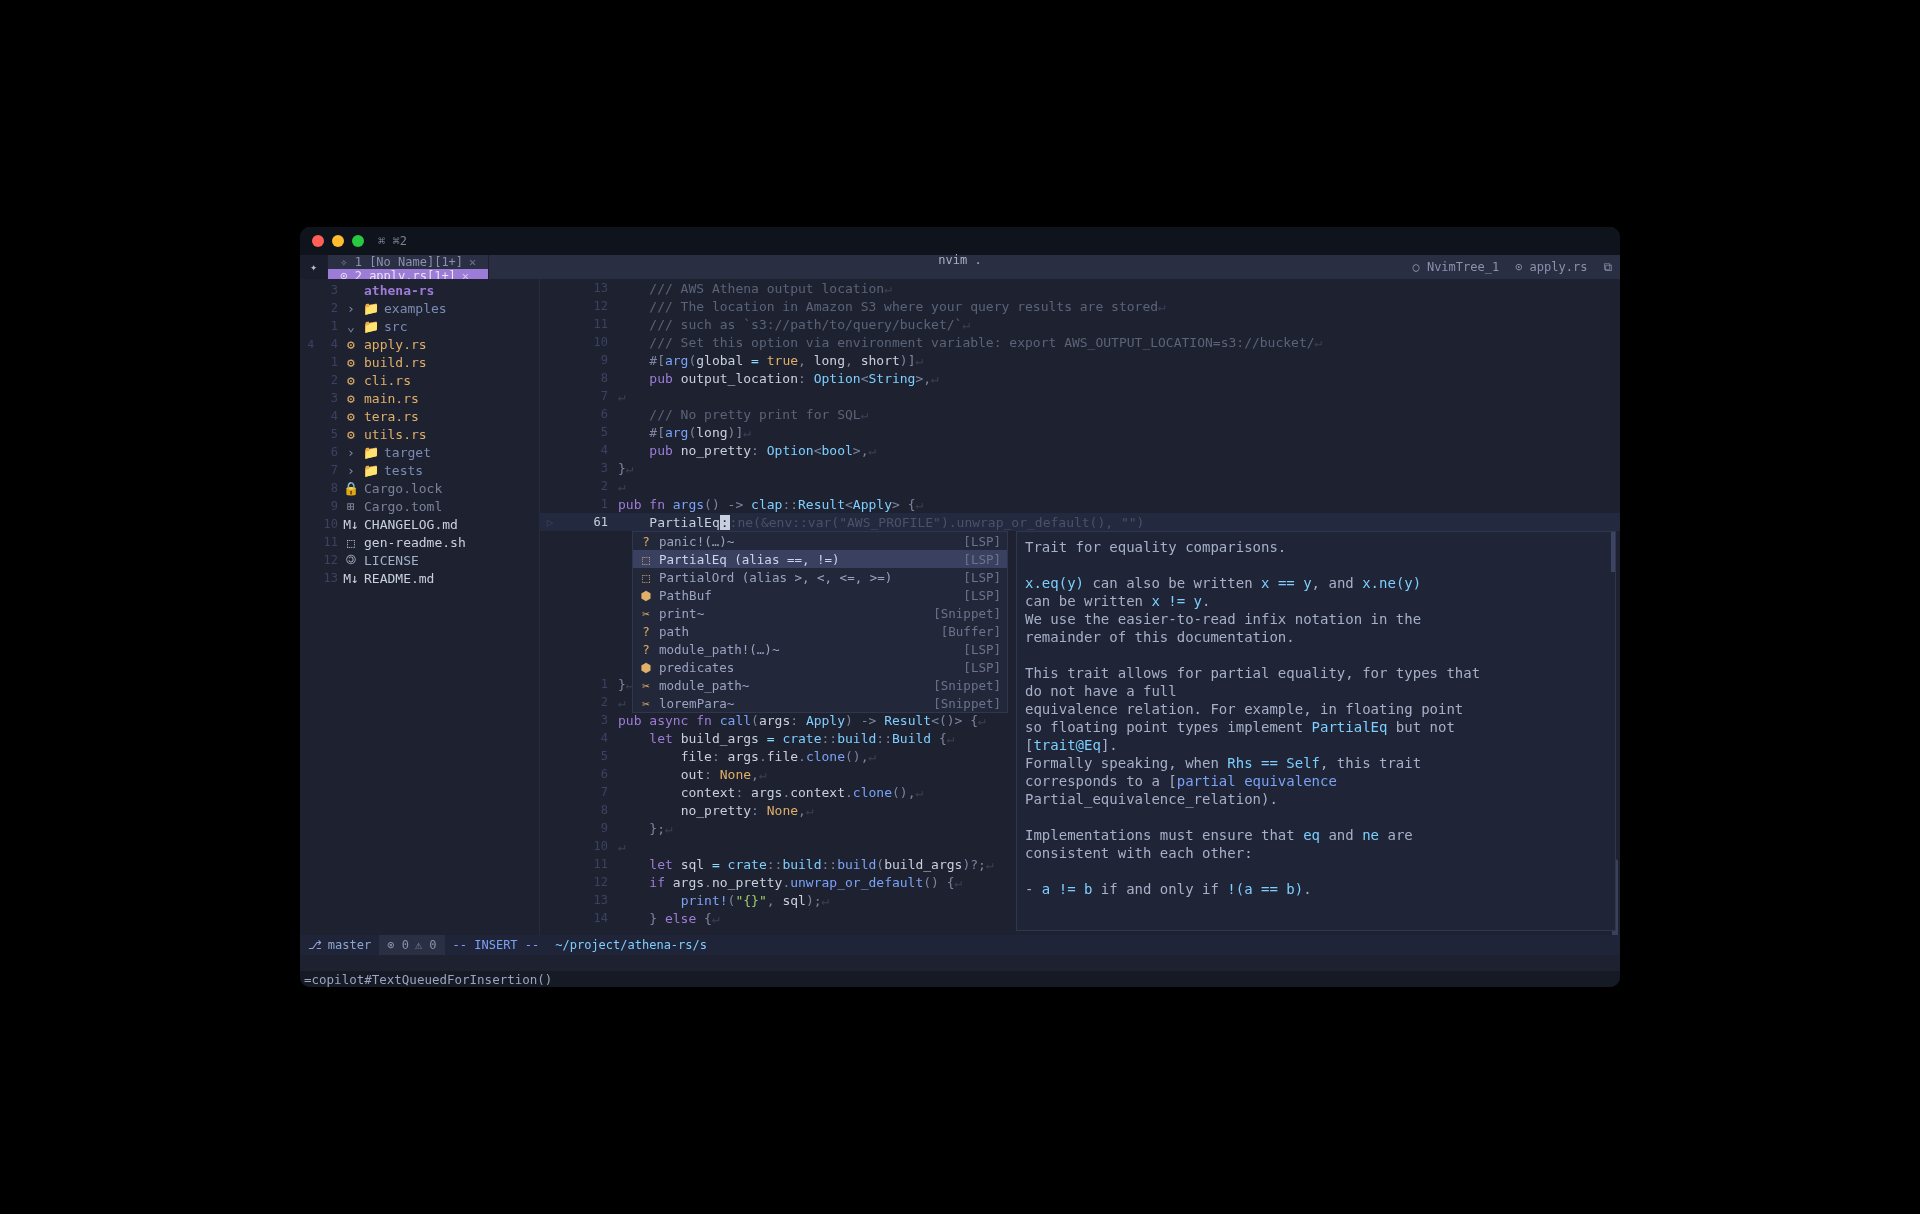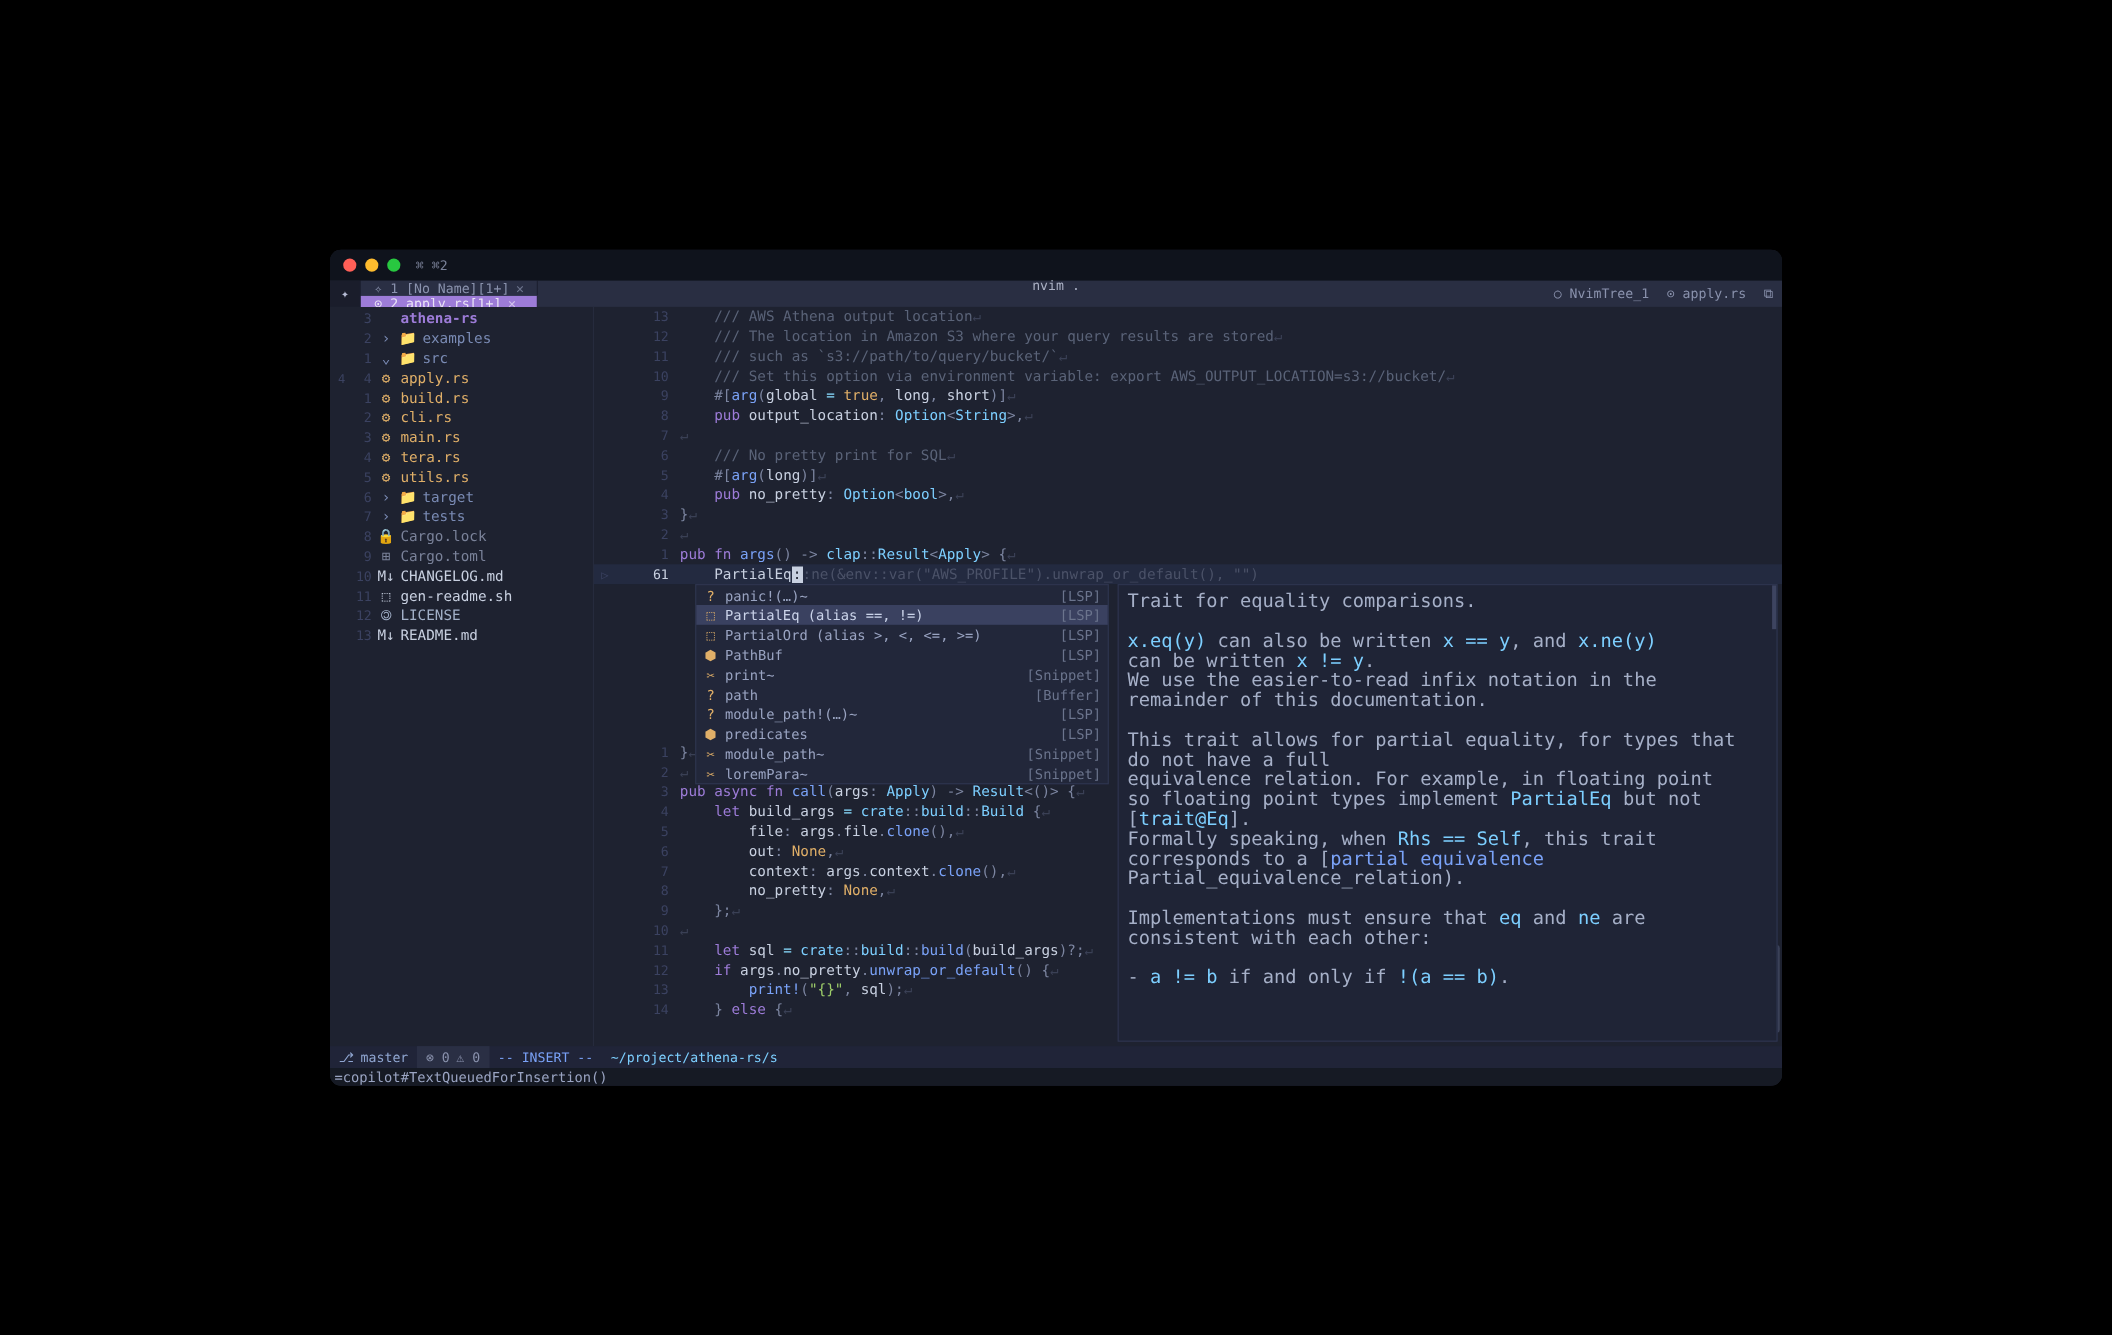--- a/index.html
+++ b/index.html
@@ -189,21 +189,21 @@
 
   .doc {
     position: absolute;
     left: 476px;
     top: 252px;
     right: 4px;
     bottom: 4px;
     background: #1f2436;
     border: 1px solid #2f3650;
     padding: 6px 8px;
-    font-size: 17px;
+    font-size: 14px;
     color: #a6b0c8;
     line-height: 18px;
     overflow: hidden;
     z-index: 4;
   }
   .doc .d-code { color: var(--cyan); }
   .doc .d-link { color: var(--accent); }
   .doc-scroll {
     position: absolute;
     right: 0; top: 0; width: 4px; height: 40px;
@@ -216,21 +216,21 @@
     display: flex;
     align-items: center;
     font-size: 12px;
     color: #8a92ad;
   }
   .statusline .seg { padding: 0 8px; display: flex; align-items: center; gap: 6px; height: 100%; }
   .statusline .branch { color: #8fa5d0; }
   .statusline .diag { background: #2a2f44; }
   .statusline .mode { color: var(--accent); }
   .statusline .path { color: var(--cyan); }
-  .under-status { background: var(--bg-dark); height: 16px; padding: 0 4px; font-size: 12.5px; color: #9aa4c2; display:flex; align-items:center;}
+  .under-status { background: var(--bg-dark); height: 16px; padding: 0 4px; font-size: 12.5px; color: #9aa4c2; display:flex; align-items:center;margin-top:16px;}
   .scrollbar-right {
     position: absolute; right: 2px; top: 60px; width: 6px; height: 620px;
   }
   .scrollbar-right .thumb {
     position: absolute; right: 0; width: 6px; background: #3a4158; border-radius: 3px;
   }
   .cursor-block {
     display:inline-block; background:#c8d0e0; color:#1e2230; padding:0 1px;
   }
 </style>

